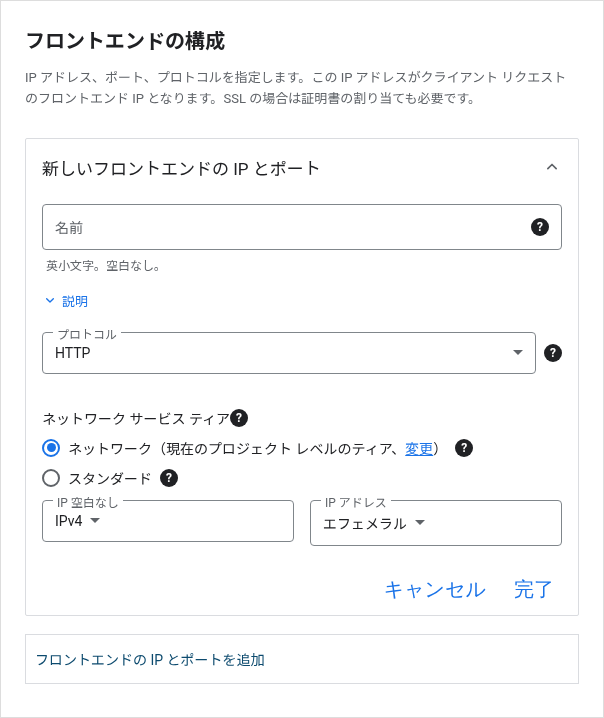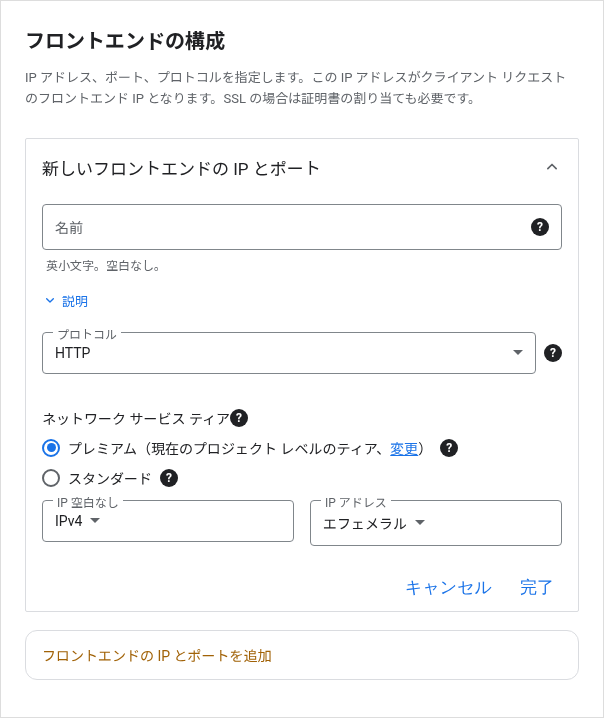--- a/index.html
+++ b/index.html
@@ -162,31 +162,31 @@
 }
 .actions {
   display: flex;
   justify-content: flex-end;
   gap: 28px;
   margin-top: 30px;
   padding-right: 8px;
 }
 .btn-text {
   color: #1a73e8;
-  font-size: 17px;
+  font-size: 20px;
   font-weight: 500;
   cursor: pointer;
   background: none;
   border: none;
 }
 .add-link {
   border: 1px solid #dadce0;
-  border-radius: 12px;
-  padding: 14px 16px;
-  color: #a16207;
+  border-radius: 0;
+  padding: 14px 9px;
+  color: #0c4a6e;
   font-size: 14px;
 }
 .proto-row { display: flex; align-items: center; gap: 0; margin-bottom: 34px; }
 .proto-row .field-wrap { flex: 1; margin-bottom: 0; }
 </style>
 </head>
 <body>
 
 <div class="page-title">フロントエンドの構成</div>
 <div class="page-desc">IP アドレス、ポート、プロトコルを指定します。この IP アドレスがクライアント リクエストのフロントエンド IP となります。SSL の場合は証明書の割り当ても必要です。</div>
@@ -226,21 +226,21 @@
   <div class="section-label">
     <span>ネットワーク サービス ティア</span>
     <span class="help-icon">?</span>
   </div>
 
   <div class="radio-row">
     <span class="radio-outer checked">
         <span class="radio-inner"></span>
       </span>
     <span>
-      <span>プレミアム（現在のプロジェクト レベルのティア、</span><span class="link">変更</span><span>）</span>
+      <span>ネットワーク（現在のプロジェクト レベルのティア、</span><span class="link">変更</span><span>）</span>
     </span>
     <span class="help-icon">?</span>
   </div>
 
   <div class="radio-row">
     <span class="radio-outer"></span>
     <span>スタンダード</span>
     <span class="help-icon">?</span>
   </div>
 

